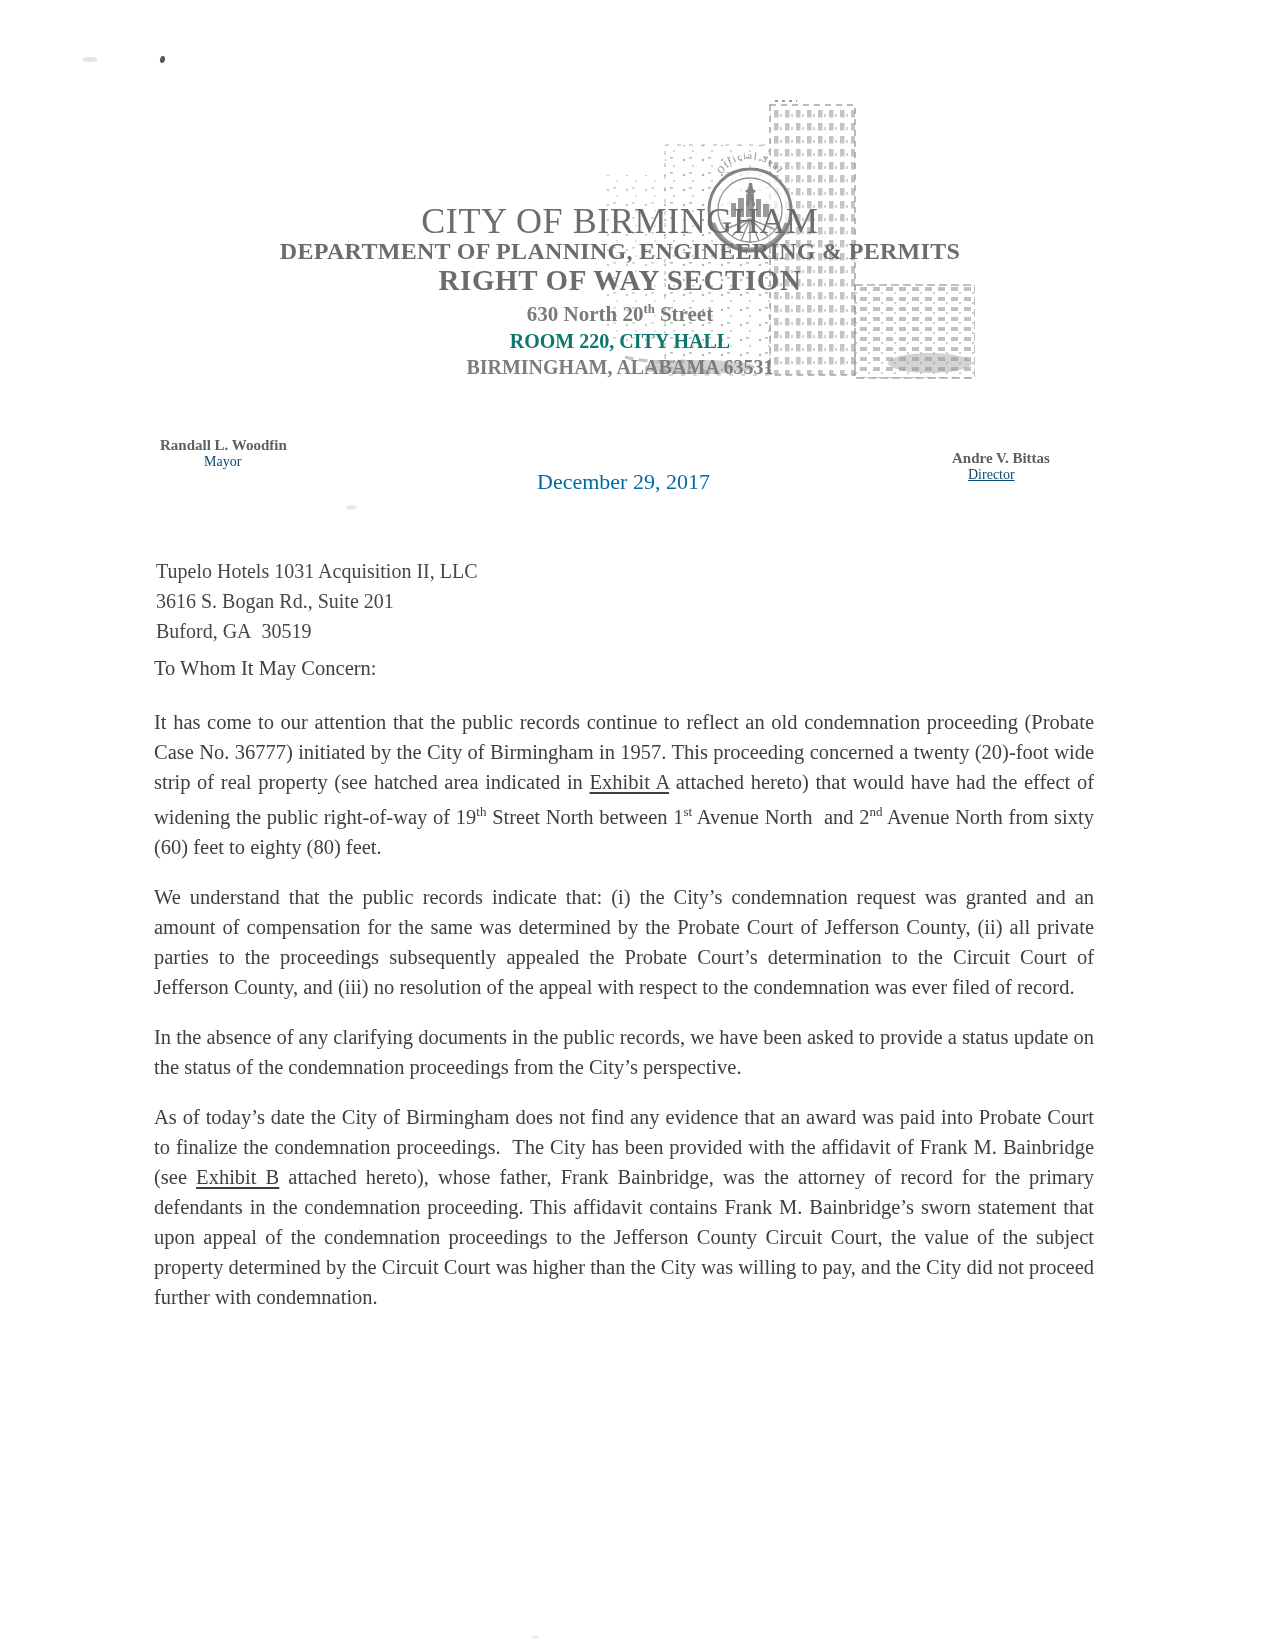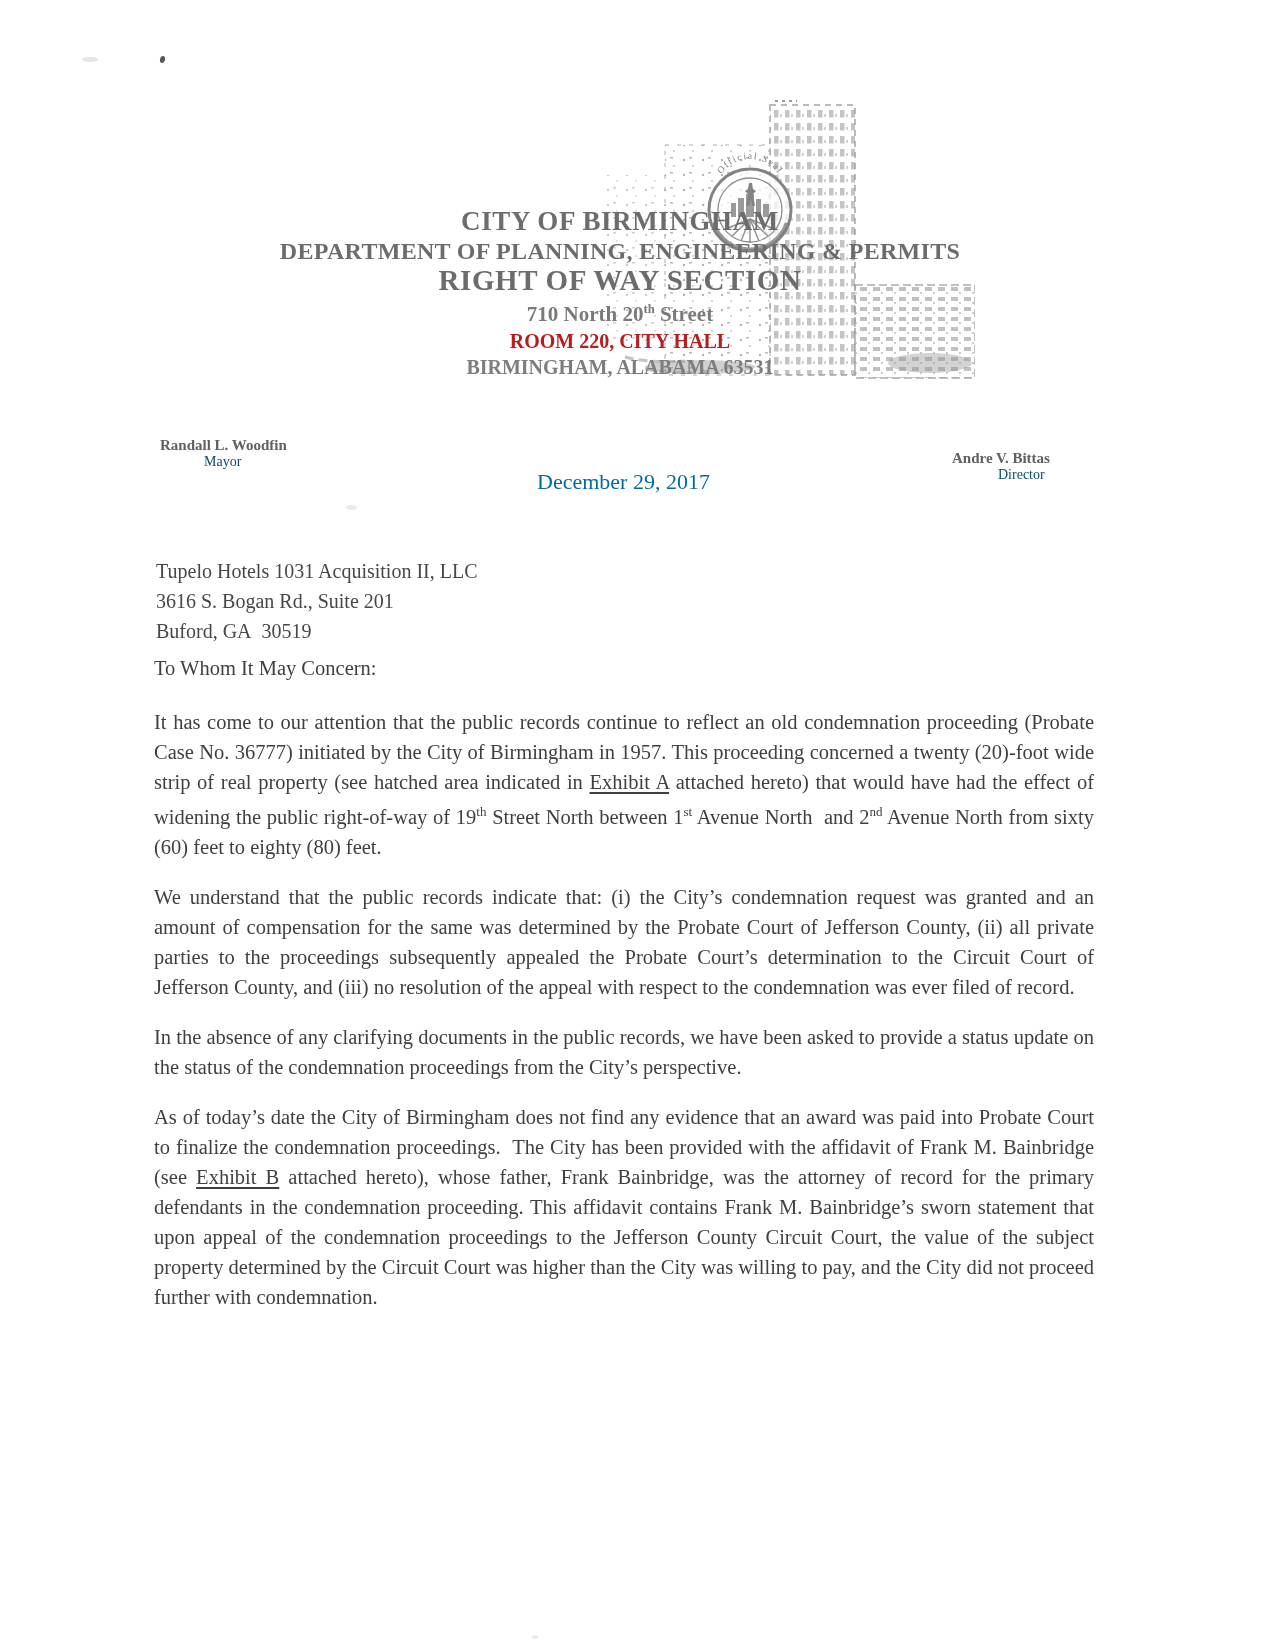--- a/index.html
+++ b/index.html
@@ -6,35 +6,35 @@
   .page{
     position:relative;width:1275px;height:1650px;margin:0 auto;
     background:#ffffff;overflow:hidden;
     font-family:"Liberation Serif","DejaVu Serif",serif;
     color:#424242;
   }
   
   .watermark{position:absolute;left:585px;top:95px;width:390px;height:285px;opacity:.85;}
   
   .letterhead{position:absolute;left:0;top:206px;width:1240px;text-align:center;color:#6c6c6c;}
-  .lh-org{font-size:27px;font-weight:bold;letter-spacing:.6px;line-height:30px;}
+  .lh-org{font-size:36px;font-weight:normal;letter-spacing:.6px;line-height:30px;}
   .lh-dept{font-size:24px;font-weight:bold;letter-spacing:.3px;line-height:30px;}
   .lh-sect{font-size:29px;font-weight:bold;letter-spacing:.6px;line-height:29px;}
   .lh-street{font-size:21px;font-weight:600;color:#7a7a7a;line-height:28px;}
-  .lh-room{font-size:20px;font-weight:600;color:#b91c1c;line-height:27px;}
+  .lh-room{font-size:20px;font-weight:600;color:#0f766e;line-height:27px;}
   .lh-city{font-size:20px;font-weight:600;color:#7d7d7d;line-height:25px;}
   .lh-street sup{font-size:.6em;}
   
   .official{position:absolute;color:#606060;}
   .official .name{font-size:15px;font-weight:bold;line-height:16px;}
   .official .title{font-size:14px;color:#0c4a6e;line-height:18px;}
   .official-left{left:160px;top:437px;}
   .official-left .title{margin-left:44px;}
   .official-right{left:952px;top:450px;}
-  .official-right .title{margin-left:46px;}
+  .official-right .title{margin-left:16px;text-decoration:underline;}
   
   .date{position:absolute;left:537px;top:469px;font-size:22px;color:#0369a1;}
   
   .recipient{position:absolute;left:156px;top:556px;font-size:20px;line-height:30px;color:#474747;}
   
   .body{position:absolute;left:154px;top:653px;width:940px;font-size:20.5px;line-height:30px;color:#3f3f3f;}
   .salutation{margin:0 0 24px 0;}
   .body p{margin:0 0 20px 0;text-align:justify;}
   .body p:last-child{margin-bottom:0;}
   .u{text-decoration:underline;text-underline-offset:3px;}
@@ -115,21 +115,21 @@
         <line x1="165" y1="124" x2="189" y2="134"></line>
       </g>
       <path d="M 128 128 A 39 39 0 0 0 202 128" fill="none" stroke="#696969" stroke-width="4.5" opacity=".8"></path>
     </g>
   </svg>
 
   <div class="letterhead">
     <div class="lh-org">CITY OF BIRMINGHAM</div>
     <div class="lh-dept">DEPARTMENT OF PLANNING, ENGINEERING &amp; PERMITS</div>
     <div class="lh-sect">RIGHT OF WAY SECTION</div>
-    <div class="lh-street"><span>710 North 20</span><sup>th</sup><span> Street</span></div>
+    <div class="lh-street"><span>630 North 20</span><sup>th</sup><span> Street</span></div>
     <div class="lh-room">ROOM 220, CITY HALL</div>
     <div class="lh-city">BIRMINGHAM, ALABAMA 63531</div>
   </div>
 
   <div class="official official-left">
     <div class="name">Randall L. Woodfin</div>
     <div class="title">Mayor</div>
   </div>
   <div class="official official-right">
     <div class="name">Andre V. Bittas</div>

